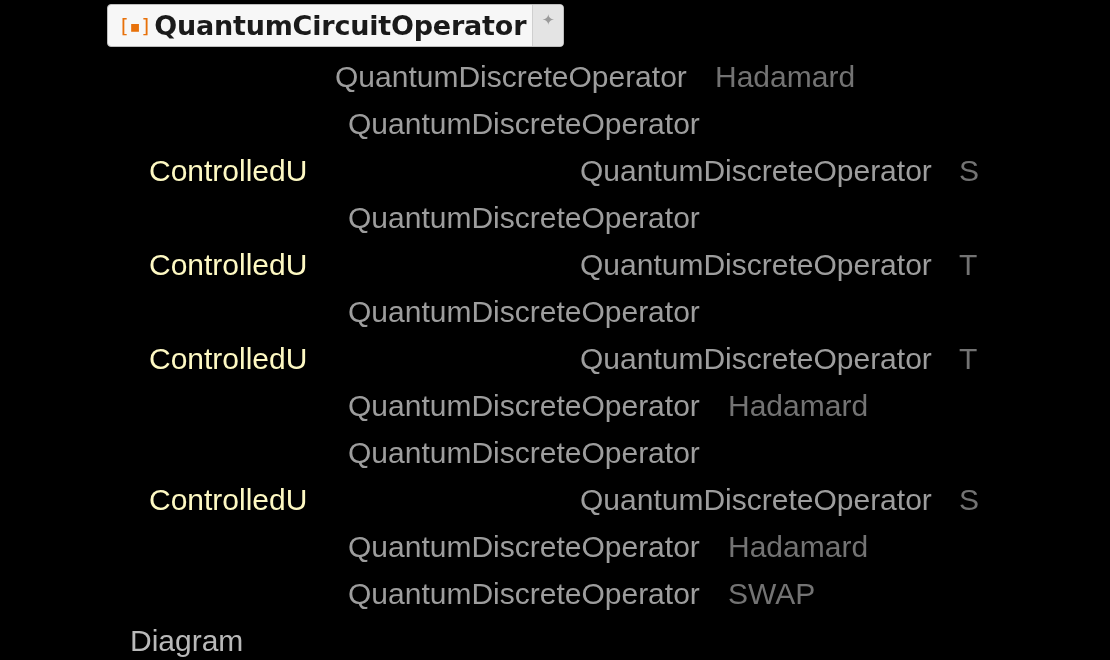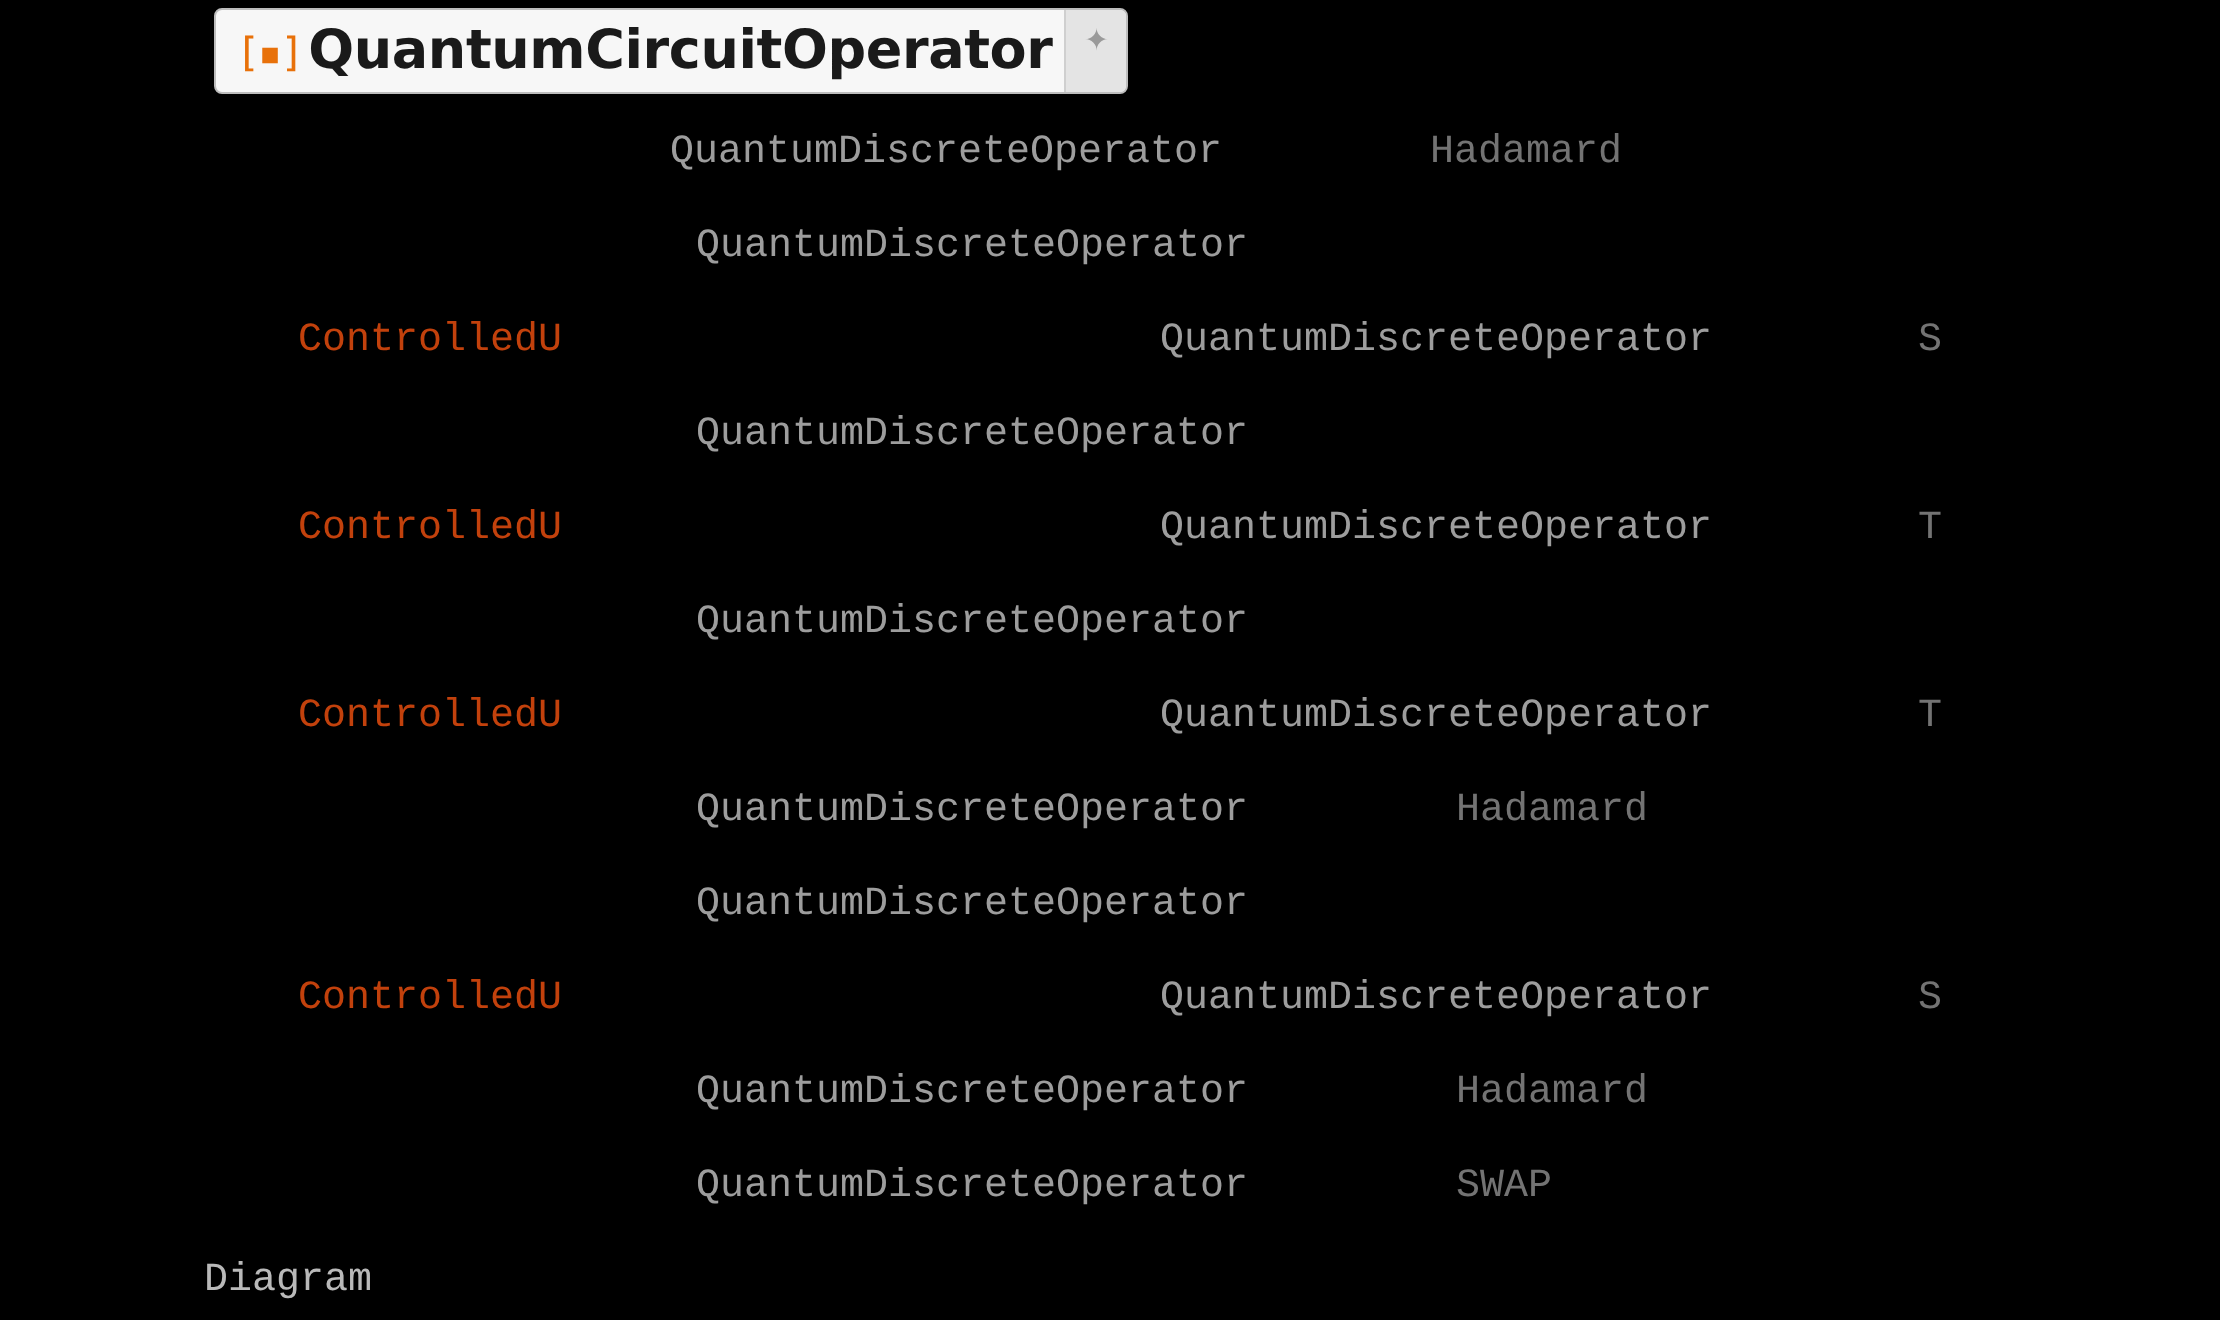--- a/index.html
+++ b/index.html
@@ -68,28 +68,28 @@
     color: #9a9a9a;
     font-size: 15px;
     line-height: 1;
     font-family: "DejaVu Sans", "Liberation Sans", sans-serif;
   }
 
   
   .tok {
     position: absolute;
     white-space: pre;
-    font-family: Liberation Mono, monospace;
-    font-size: 20px;
+    font-family: Liberation Sans, sans-serif;
+    font-size: 30px;
     line-height: 26px;
   }
   .tok.sym   { color: #9d9d9d; }
   .tok.str   { color: #737373; }
-  .tok.ctrl  { color: #c2410c; }
-  .tok.out   { color: #b9b9b9; }
+  .tok.ctrl  { color: #fef9c3; }
+  .tok.out   { color: #b9b9b9; margin-left: 28px; }
 </style>
 </head>
 <body>
 
 <div id="canvas">
 
   <div class="qco-box">
     <span class="qco-marker">[▪]</span>
     <span class="qco-name">QuantumCircuitOperator</span>
     <span class="qco-plus">

